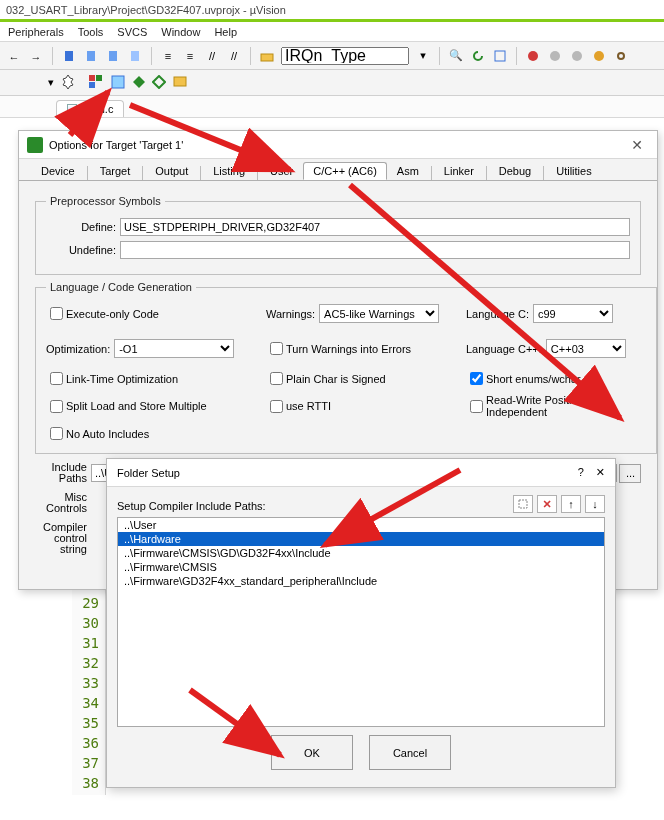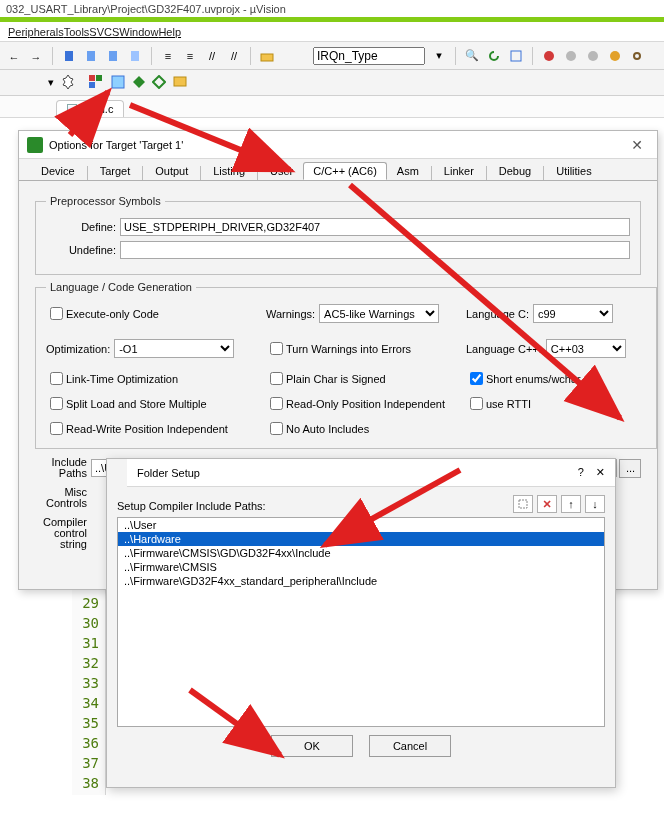--- a/index.html
+++ b/index.html
@@ -1,23 +1,23 @@
 <!DOCTYPE html>
 <html><head>
 <meta charset="utf-8">
 <style>
   * { box-sizing: border-box; font-family: "Segoe UI", Tahoma, sans-serif; font-size: 11px; }
   html, body { margin:0; padding:0; width:664px; height:820px; background:#fff; overflow:hidden; }
-  .win-title { height:22px; background:#fff; border-bottom:5px solid #84cc16; display:flex; align-items:center; padding:0 6px; color:#444; }
-  .menubar { height:20px; background:#fff; border-bottom:1px solid #d8d8d8; display:flex; align-items:center; padding:0 8px;text-decoration:underline; }
+  .win-title { height:22px; background:#fff; border-bottom:3px solid #84cc16; display:flex; align-items:center; padding:0 6px; color:#444; }
+  .menubar { height:20px; background:#fff; border-bottom:1px solid #d8d8d8; display:flex; align-items:center; gap:14px; padding:0 8px; }
   .menubar span { color:#222; }
   .toolbar { height:28px; background:#f4f4f4; border-bottom:1px solid #d0d0d0; display:flex; align-items:center; gap:6px; padding:0 6px; }
   .toolbar .sep { width:1px; height:18px; background:#c8c8c8; margin:0 2px; }
   .toolbar .tb-ico { width:16px; height:16px; display:flex; align-items:center; justify-content:center; border-radius:2px; }
-  .toolbar input.combo { height:18px; width:112px; font-size:12px;margin-left:32px; }
+  .toolbar input.combo { height:18px; width:128px; font-size:16px; }
   .toolbar2 { height:26px; background:#f4f4f4; border-bottom:1px solid #d0d0d0; display:flex; align-items:center; gap:6px; padding:0 48px; }
   .tab-strip { height:22px; display:flex; align-items:flex-end; padding-left:56px; background:#fbfbfb; border-bottom:1px solid #d8d8d8; }
   .file-tab { background:#fff; border:1px solid #c8c8c8; border-bottom:none; border-radius:4px 4px 0 0; padding:2px 10px; display:flex; align-items:center; gap:4px; }
   .tab-ico { width:10px; height:10px; background:linear-gradient(#fcfcfc,#d9d9ff); border:1px solid #8aa; }
   .lineno-col { position:absolute; left:72px; top:575px; background:#fafafa; }
   .lineno-col div { width:34px; height:20px; text-align:right; padding-right:6px; color:#4d7c0f; font-size:14px; font-family:Consolas,monospace; border-right:1px solid #d8d8d8;}
   
   .dlg { position:absolute; left:18px; top:130px; width:640px; height:460px; background:#f3f3f3; border:1px solid #b8b8b8; box-shadow:2px 3px 8px rgba(0,0,0,.18); }
   .dlg-titlebar { height:28px; background:#fff; display:flex; align-items:center; padding:0 8px; border-bottom:1px solid #d8d8d8; }
   .dlg-titlebar .ico { width:16px; height:16px; background:#2a8a2a; border-radius:2px; margin-right:6px; }
@@ -35,30 +35,30 @@
   select { height:19px; border:1px solid #a8a8a8; font-size:11px; background:#fff; }
   .chk { display:flex; align-items:center; }
   .chk input { width:13px; height:13px; }
   .lang-grid { display:grid; grid-template-columns: 220px 200px 180px; row-gap:6px; }
   .incpath-row { display:flex; align-items:center; margin-top:8px; }
   .incpath-row .l2 { width:56px; text-align:right; padding-right:4px; line-height:11px; }
   .incpath-row input { flex:1; }
   .incpath-row button { width:22px; height:19px; margin-left:2px; border:1px solid #a0a0a0; background:#f0f0f0; }
   
   .dlg2 { position:absolute; left:106px; top:458px; width:510px; height:330px; background:#f3f3f3; border:1px solid #b8b8b8; box-shadow:2px 3px 10px rgba(0,0,0,.2); }
-  .dlg2-title { height:28px; background:#fff; display:flex; align-items:center; padding:0 10px; border-bottom:1px solid #d8d8d8;margin-left:20px; }
+  .dlg2-title { height:28px; background:#fff; display:flex; align-items:center; padding:0 10px; border-bottom:1px solid #d8d8d8; }
   .dlg2-title .right { margin-left:auto; display:flex; gap:12px; }
   .dlg2-body { padding:8px 10px; }
   .icnbar { display:flex; justify-content:flex-end; gap:4px; margin-bottom:4px; }
   .icnbtn { width:20px; height:18px; border:1px solid #b0b0b0; background:#fff; display:flex; align-items:center; justify-content:center; }
   .folder-list { border:1px solid #a8a8a8; height:210px; background:#fff; overflow:hidden; }
   .folder-list div { padding:1px 6px; white-space:nowrap; }
   .folder-list div.sel { background:#0a62c9; color:#fff; }
   .dlg2-btns { display:flex; justify-content:center; gap:16px; margin-top:8px; }
-  .btn { width:82px; height:22px; border:1px solid #9a9a9a; background:#f2f2f2; }
+  .btn { width:82px; height:35px; border:1px solid #9a9a9a; background:#f2f2f2; }
   
   .arrows { position:absolute; left:0; top:0; width:664px; height:820px; pointer-events:none; }
 </style>
 </head>
 <body>
 
 <div class="win-title">032_USART_Library\Project\GD32F407.uvprojx - µVision</div>
 <div class="menubar">
   <span>Peripherals</span>
   <span>Tools</span>
@@ -267,24 +267,20 @@
             <input type="checkbox" checked="" style="">
             <span>Short enums/wchar</span>
           </label>
 
         <label class="chk">
             <input type="checkbox" style="">
             <span>Split Load and Store Multiple</span>
           </label>
         <label class="chk">
             <input type="checkbox" style="">
-            <span>Read-Only Position Independent</span>
-          </label>
-        <label class="chk">
-            <input type="checkbox" style="">
             <span>use RTTI</span>
           </label>
 
         <label class="chk">
             <input type="checkbox" style="">
             <span>Read-Write Position Independent</span>
           </label>
         <label class="chk">
             <input type="checkbox" style="">
             <span>No Auto Includes</span>

